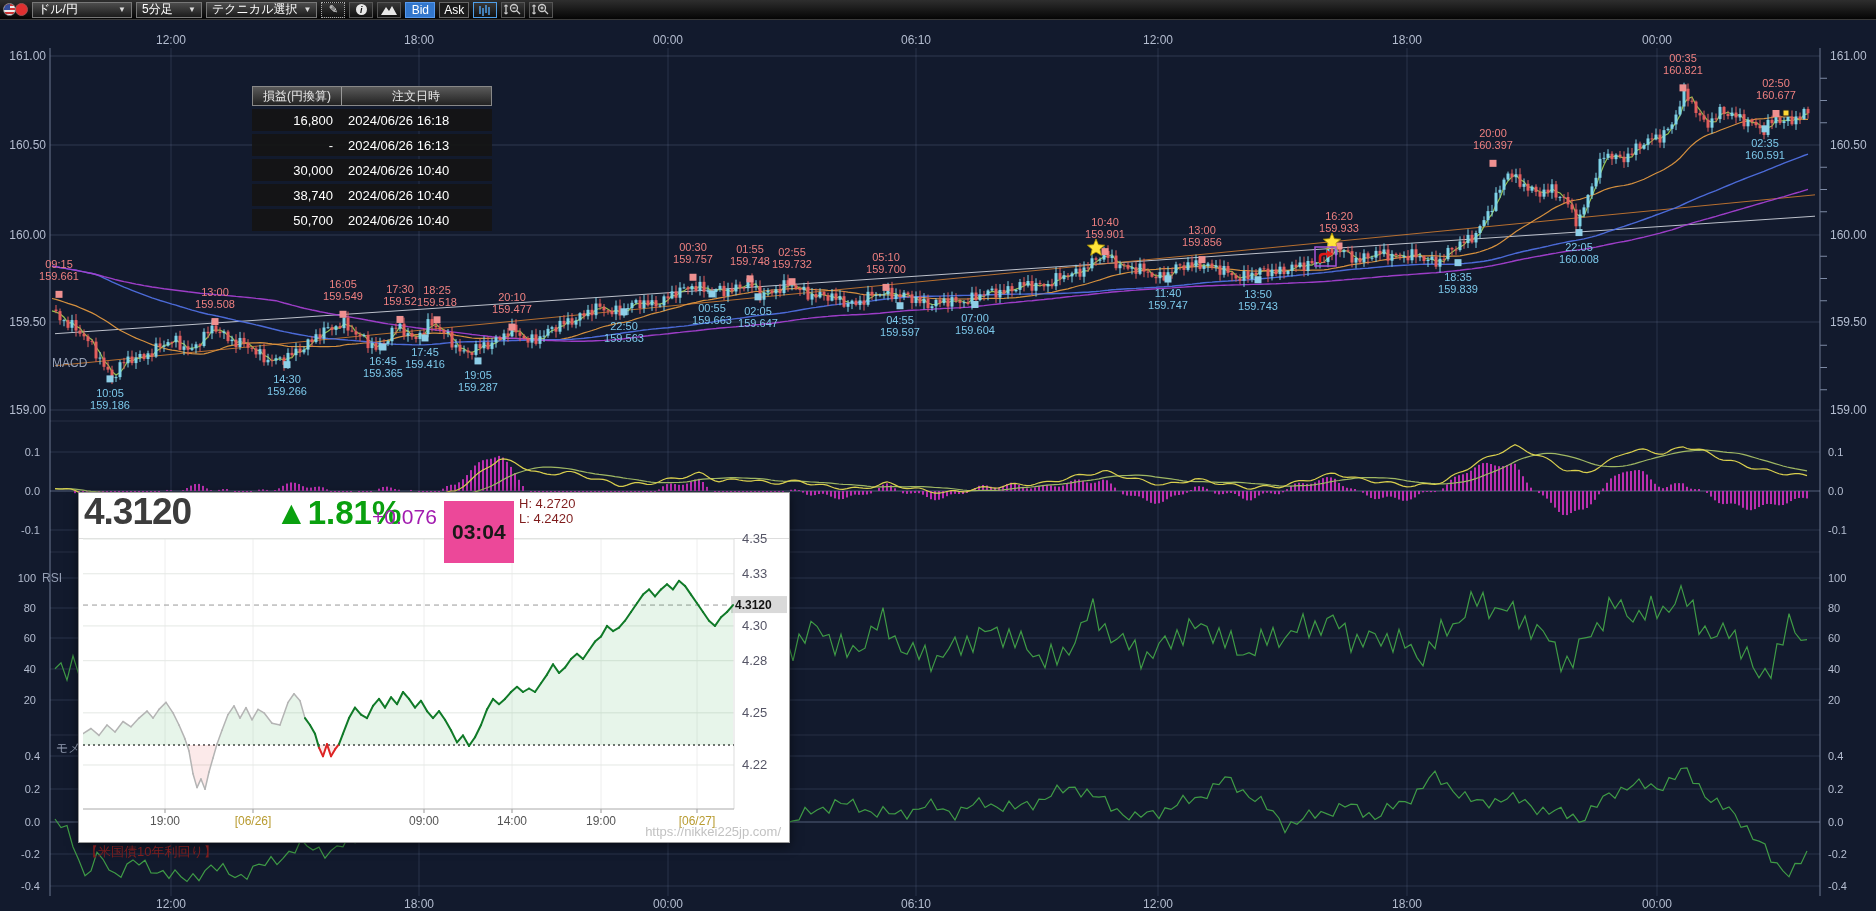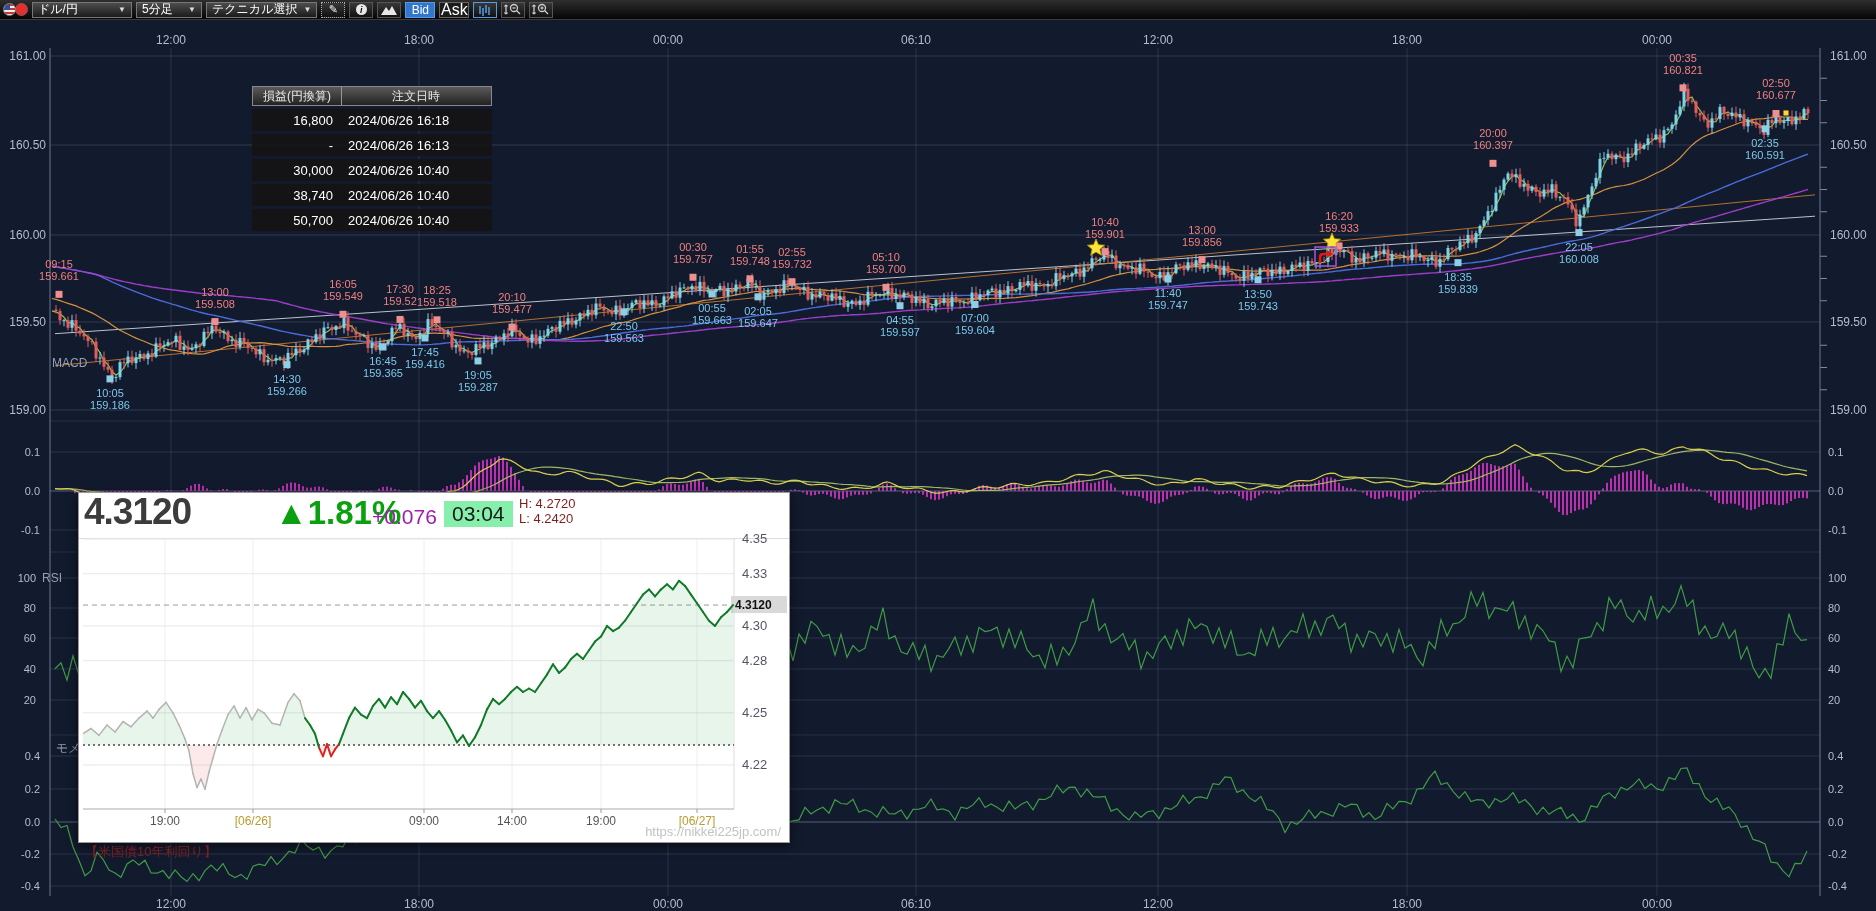--- a/index.html
+++ b/index.html
@@ -18,21 +18,21 @@
     padding:0 5px;cursor:pointer;white-space:nowrap;}
   .dd{justify-content:space-between;}
   .dd .arr,.tbtn .arr{font-size:8px;color:#ddd;margin-left:6px;}
   #dd-pair{width:100px;}
   #dd-tf{width:66px;}
   .icobtn{background:linear-gradient(#383838,#111);border:1px solid #555;color:#eee;height:16px;
     min-width:24px;display:flex;align-items:center;justify-content:center;font-size:11px;
     box-sizing:border-box;cursor:pointer;padding:0 2px;}
   #btn-pencil{border:1px dotted #aaa;}
   #btn-bid{background:#3377cc;border:1px solid #5599ee;color:#fff;font-size:12px;width:30px;}
-  #btn-ask{background:#1b1b1b;border:1px solid #666;color:#fff;font-size:16px;width:30px;}
+  #btn-ask{background:#1b1b1b;border:1px solid #666;color:#fff;font-size:12px;width:30px;}
   #btn-candlezoom{border:1px solid #4f9fe8;}
   .infocirc{width:11px;height:11px;border-radius:50%;background:#e8e8e8;color:#111;
     font-weight:bold;font-size:9px;display:flex;align-items:center;justify-content:center;font-style:italic;}
   
   #main-svg{position:absolute;left:0;top:0;z-index:1;}
   
   .panelabel{position:absolute;color:#96a0b5;font-size:12px;z-index:2;}
   
   #order-table{position:absolute;left:252px;top:86px;width:240px;z-index:6;font-size:13px;}
   #ot-head{display:flex;height:20px;background:linear-gradient(#5a5a5a,#222);
@@ -42,22 +42,22 @@
   .ot-row{display:flex;height:22px;margin-top:3px;background:rgba(20,20,20,0.93);color:#fff;}
   .ot-row .c1{width:88px;display:flex;align-items:center;justify-content:flex-end;padding-right:7px;box-sizing:border-box;padding-left:20px;}
   .ot-row .c2{width:148px;display:flex;align-items:center;padding-left:8px;box-sizing:border-box;}
   
   #popup{position:absolute;left:78px;top:492px;width:712px;height:351px;background:#ffffff;
     border:1px solid #999;box-sizing:border-box;z-index:20;box-shadow:0 3px 10px rgba(0,0,0,0.55);}
   #popup-header{position:absolute;left:0;top:0;width:100%;height:44px;z-index:3;}
   #pp-price{position:absolute;left:5px;top:-2px;font-size:37px;font-weight:bold;color:#3c3c3c;letter-spacing:-1px;}
   #pp-pct{position:absolute;left:148px;top:1px;font-size:33px;font-weight:bold;color:#0aa00f;margin-left:48px;}
   #pp-abs{position:absolute;left:293px;top:12px;font-size:21px;color:#a21caf;}
-  #pp-time{position:absolute;left:365px;top:8px;font-size:21px;font-weight:normal;color:#191919;
-    background:#86efac;padding:1px 8px;}
+  #pp-time{position:absolute;left:365px;top:8px;font-size:21px;font-weight:bold;color:#191919;
+    background:#ec4899;padding:19px 8px;}
   #pp-hl{position:absolute;left:440px;top:3px;font-size:13px;color:#7f1d1d;line-height:15px;}
   #pp-sep{position:absolute;left:0;top:45px;width:100%;border-top:1px solid #ddd;}
   #popup-svg{position:absolute;left:0;top:0;z-index:1;}
   #pp-title{position:absolute;left:6px;top:350px;font-size:13px;color:#7f1d1d;z-index:3;}
   #pp-url{position:absolute;right:8px;top:331px;font-size:13px;color:#c2c2c2;z-index:3;}
 </style>
 </head>
 <body>
 
 <div id="app">

